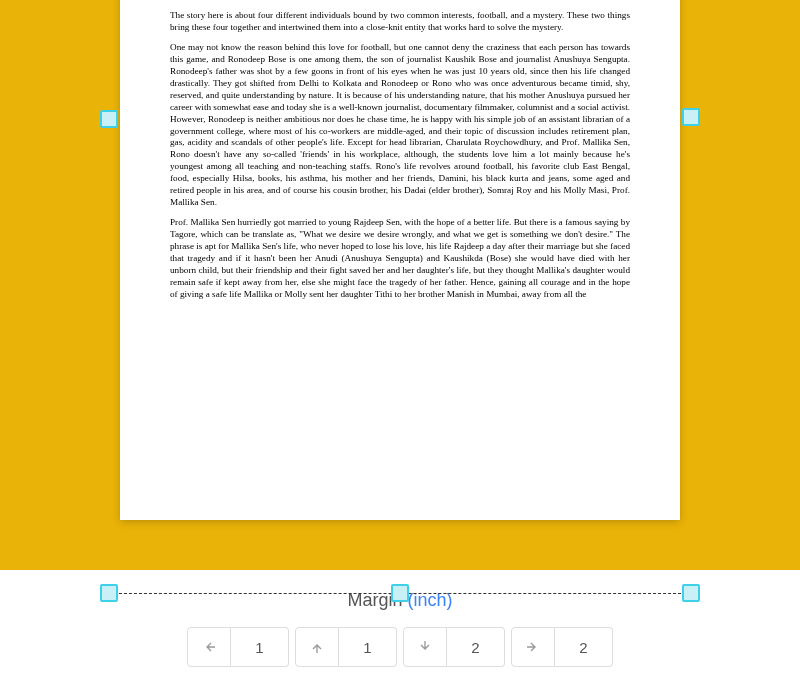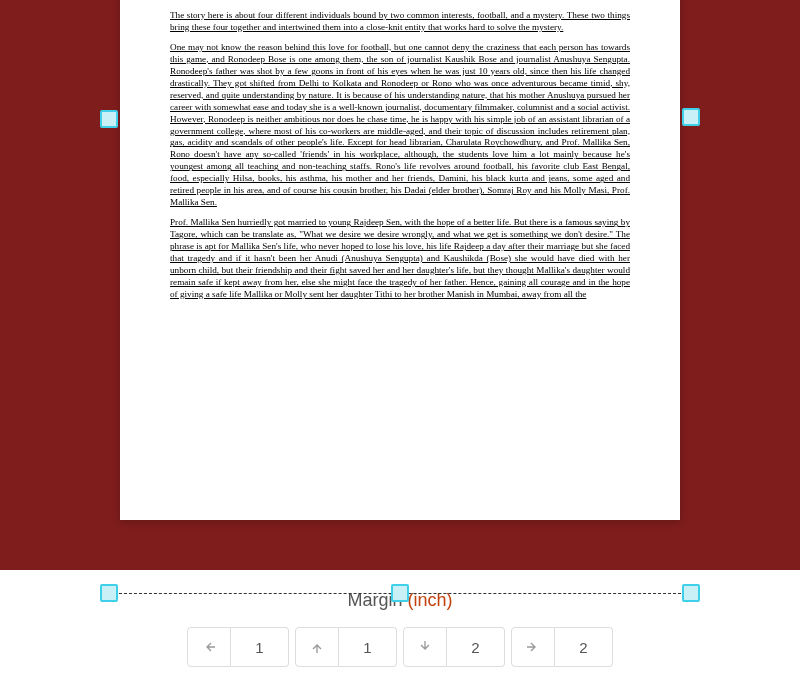--- a/index.html
+++ b/index.html
@@ -6,27 +6,26 @@
     body {
       font-family: Arial, sans-serif;
       background: #f8f9fa;
       width: 800px;
       height: 700px;
       overflow: hidden;
       display: flex;
       flex-direction: column;
     }
     .canvas-area {
-      background: #7f1d1d;
+      background: #eab308;
       height: 570px;
       position: relative;
       display: flex;
       justify-content: center;
       padding-top: 0;
-      text-decoration: underline;
     }
     .document-wrapper {
       position: relative;
       width: 560px;
       margin-top: -10px;
     }
     .document {
       background: white;
       width: 560px;
       height: 530px;
@@ -83,21 +82,21 @@
       align-items: center;
       padding-top: 20px;
     }
     .controls-title {
       font-size: 18px;
       color: #555;
       margin-bottom: 16px;
       font-weight: 500;
     }
     .controls-title .unit {
-      color: #c2410c;
+      color: #3b82f6;
       font-weight: normal;
     }
     .margin-controls {
       display: flex;
       gap: 6px;
       align-items: center;
     }
     .margin-group {
       display: flex;
       gap: 0;

